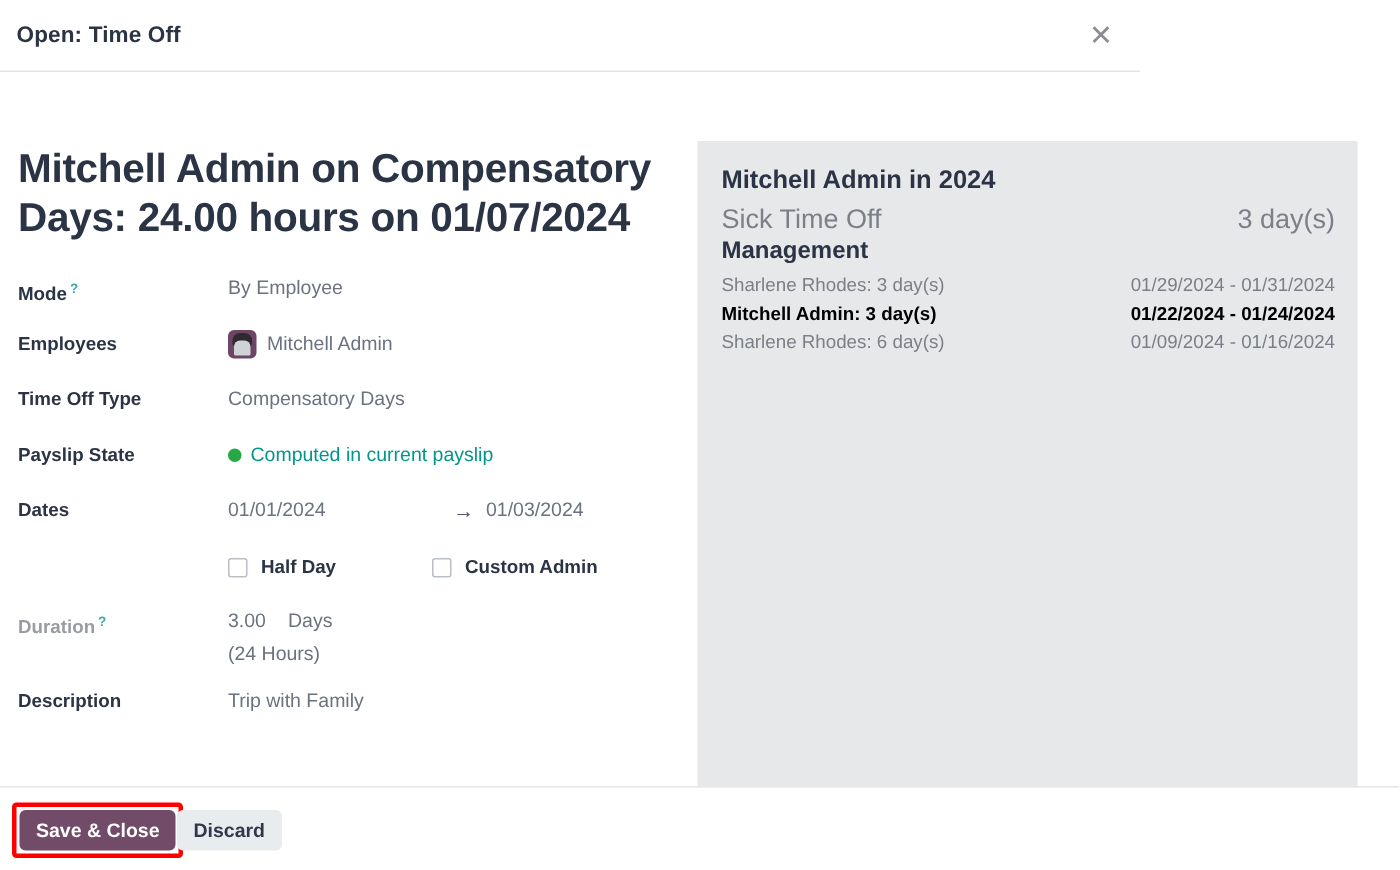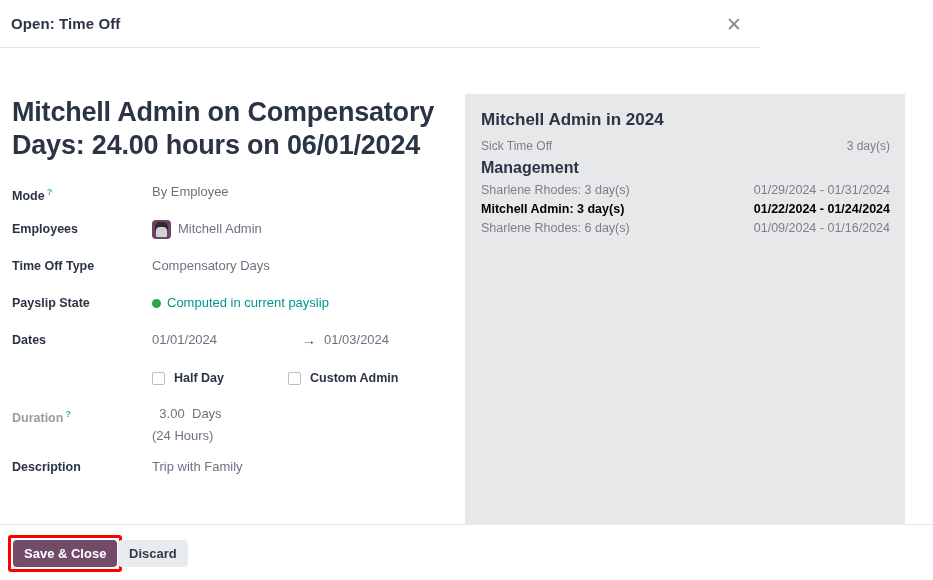--- a/index.html
+++ b/index.html
@@ -133,26 +133,26 @@
   .arrow { color: #55596a; margin-right: 8px; font-size: 14px; }
 
   .cbrow { display: flex; align-items: center; margin-top: 1px; }
   .cbox {
     width: 13px; height: 13px; border: 1px solid #b9bdc4; border-radius: 2px;
     background: #fff; display: inline-block; margin-right: 9px; flex: 0 0 13px;
   }
   .cblabel { font-size: 12.5px; font-weight: bold; color: #2b3445; }
   .cb-gap { width: 64px; }
 
-  .dur-num { display: inline-block; width: 40px; text-align: center; }
+  .dur-num { display: inline-block; width: 40px; }
   .dur-unit { }
 
   
   .rp-title { font-size: 17px; font-weight: bold; color: #2b3445; margin-bottom: 7px; }
-  .rp-line { display: flex; justify-content: space-between; font-size: 12px; color: #7c7f88; line-height: 19px; }
+  .rp-line { display: flex; justify-content: space-between; font-size: 18px; color: #7c7f88; line-height: 19px; }
   .rp-subtitle { font-size: 16px; font-weight: bold; color: #2b3445; margin: 3px 0 4px 0; }
   .rp-row { display: flex; justify-content: space-between; font-size: 12.5px; color: #7c7f88; line-height: 19px; align-items: center; }
   .rp-row.bold { color: #000000; font-weight: bold; }
 
   
   .footer { position: absolute; left: 0; top: 526px; width: 933px; height: 54px; }
   .save-wrap { position: absolute; left: 8px; top: 9px; }
   .btn-discard { position: absolute; left: 118px; top: 14px; }
 </style>
 </head>
@@ -162,21 +162,21 @@
 
   <div class="dlg-header">
     <div class="dlg-title">Open: Time Off</div>
     <button class="close-btn">✕</button>
   </div>
 
 
   <div class="body-area">
 
     <div class="left-col">
-      <div class="record-title">Mitchell Admin on Compensatory Days: 24.00 hours on 06/01/2024</div>
+      <div class="record-title">Mitchell Admin on Compensatory Days: 24.00 hours on 01/07/2024</div>
 
       <div class="fields">
 
         <div class="frow">
           <div class="flabel">
             <span>Mode</span><span class="qmark">?</span>
           </div>
           <div class="fval">By Employee</div>
         </div>
 

